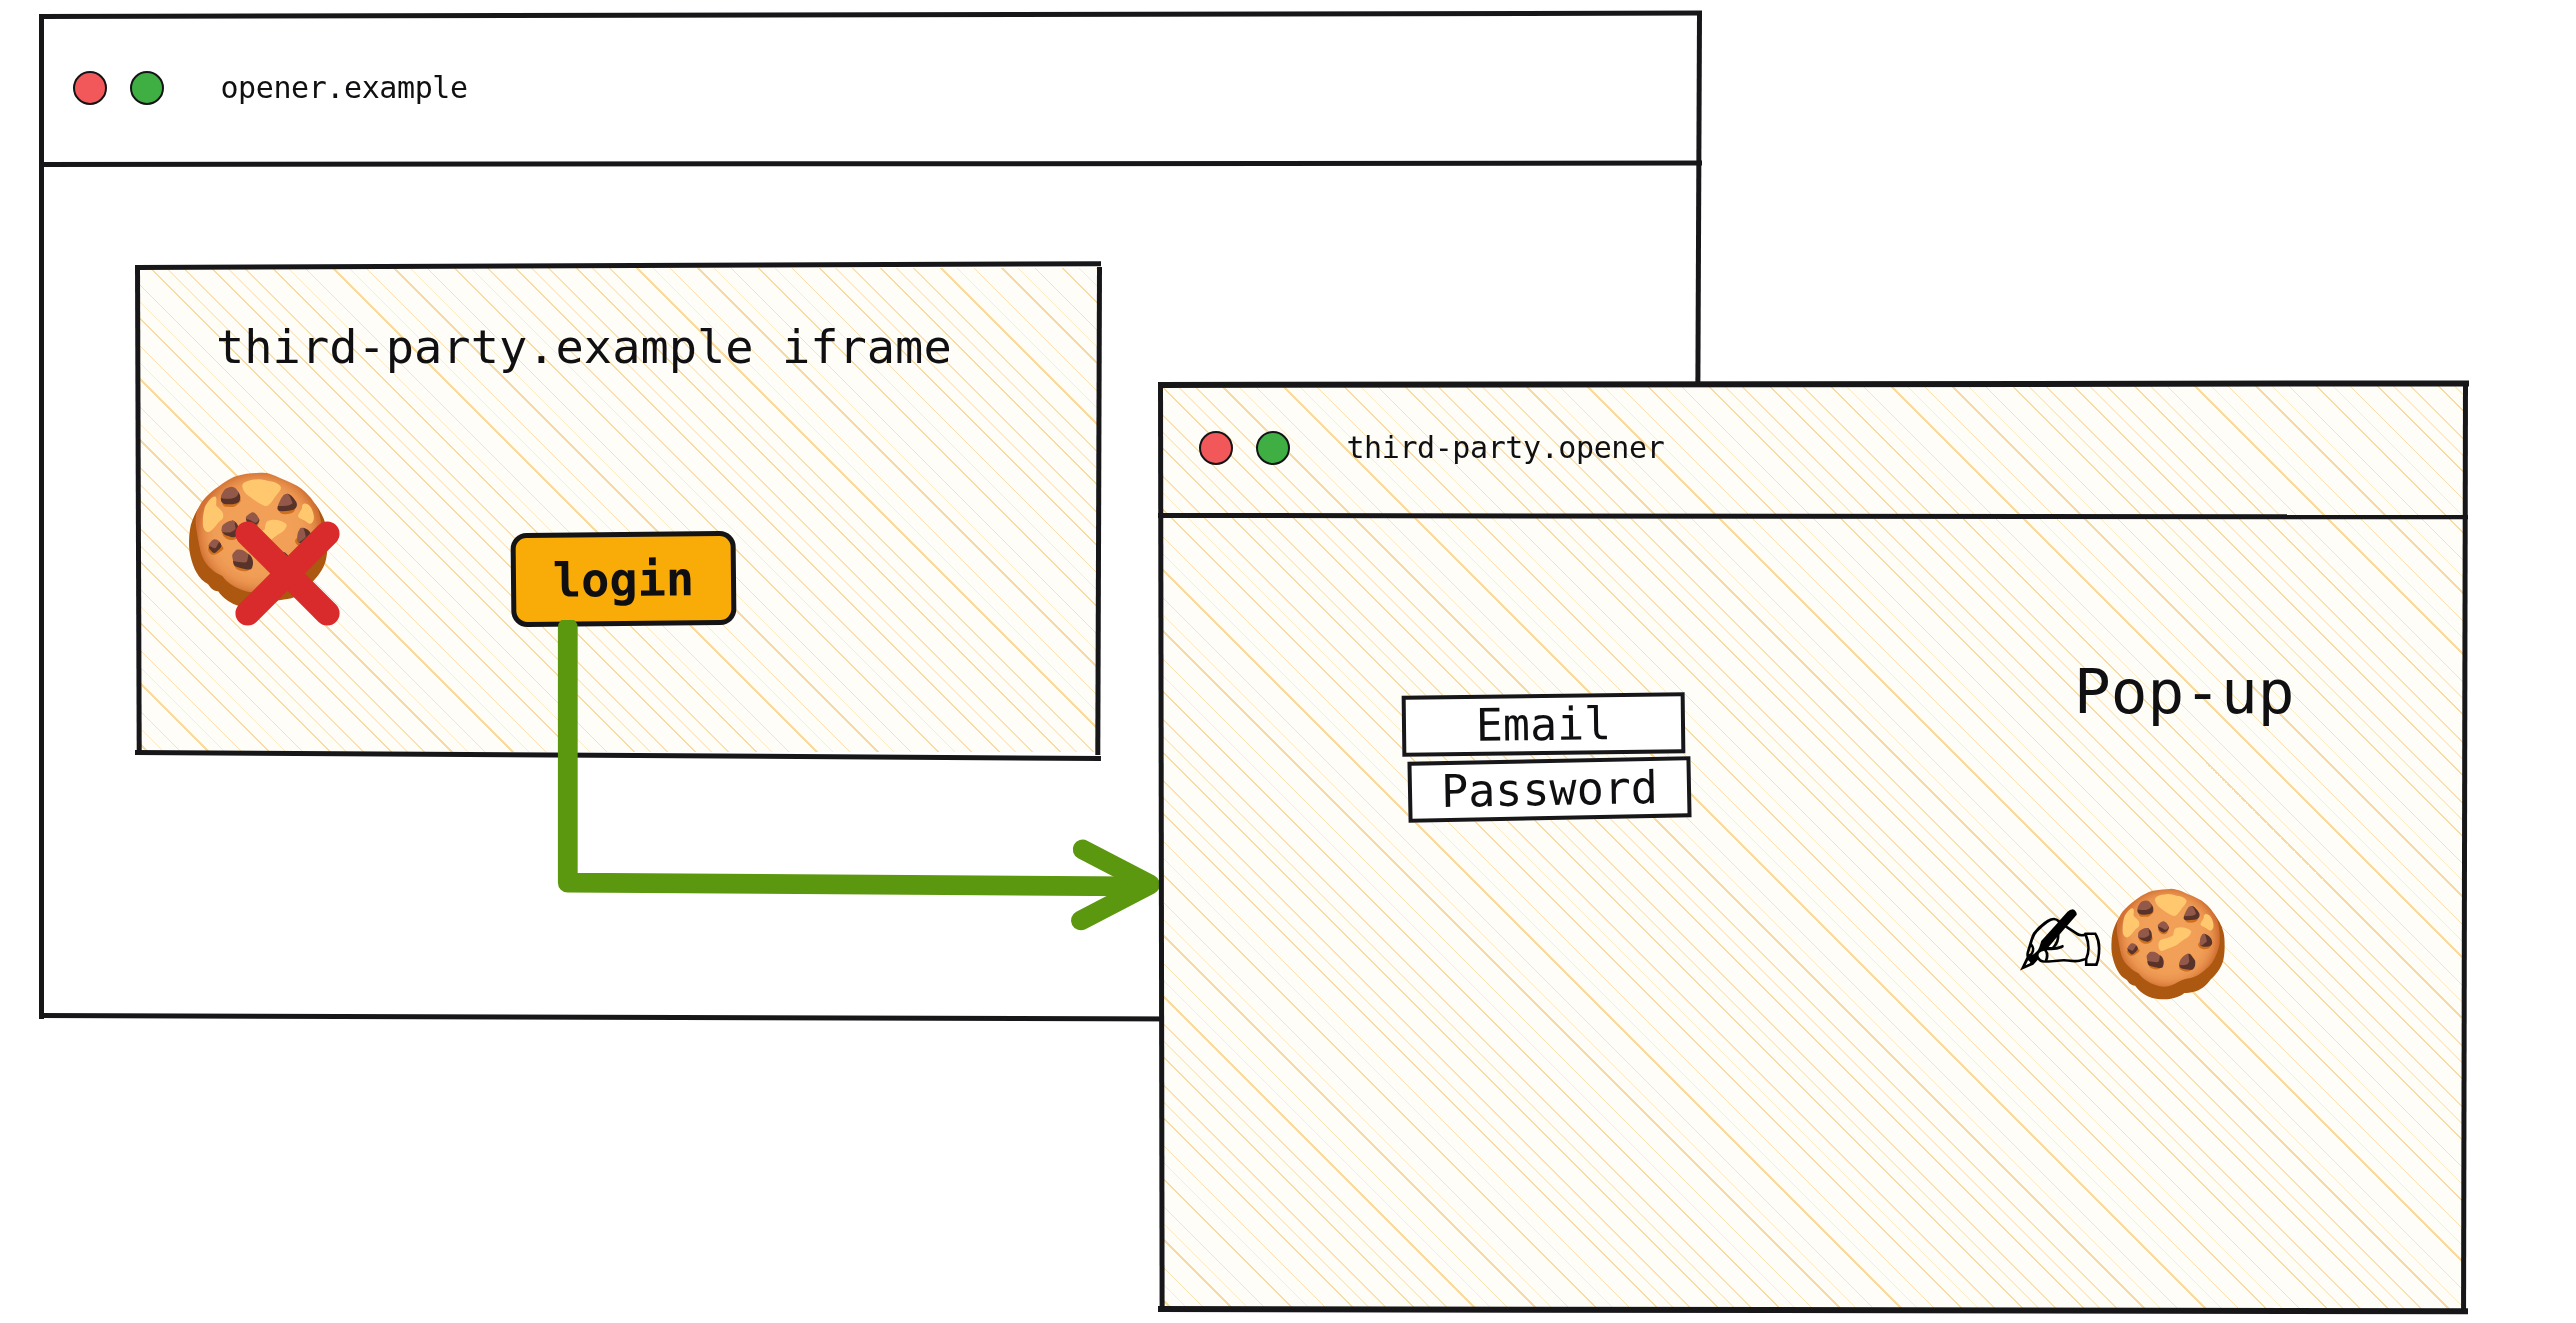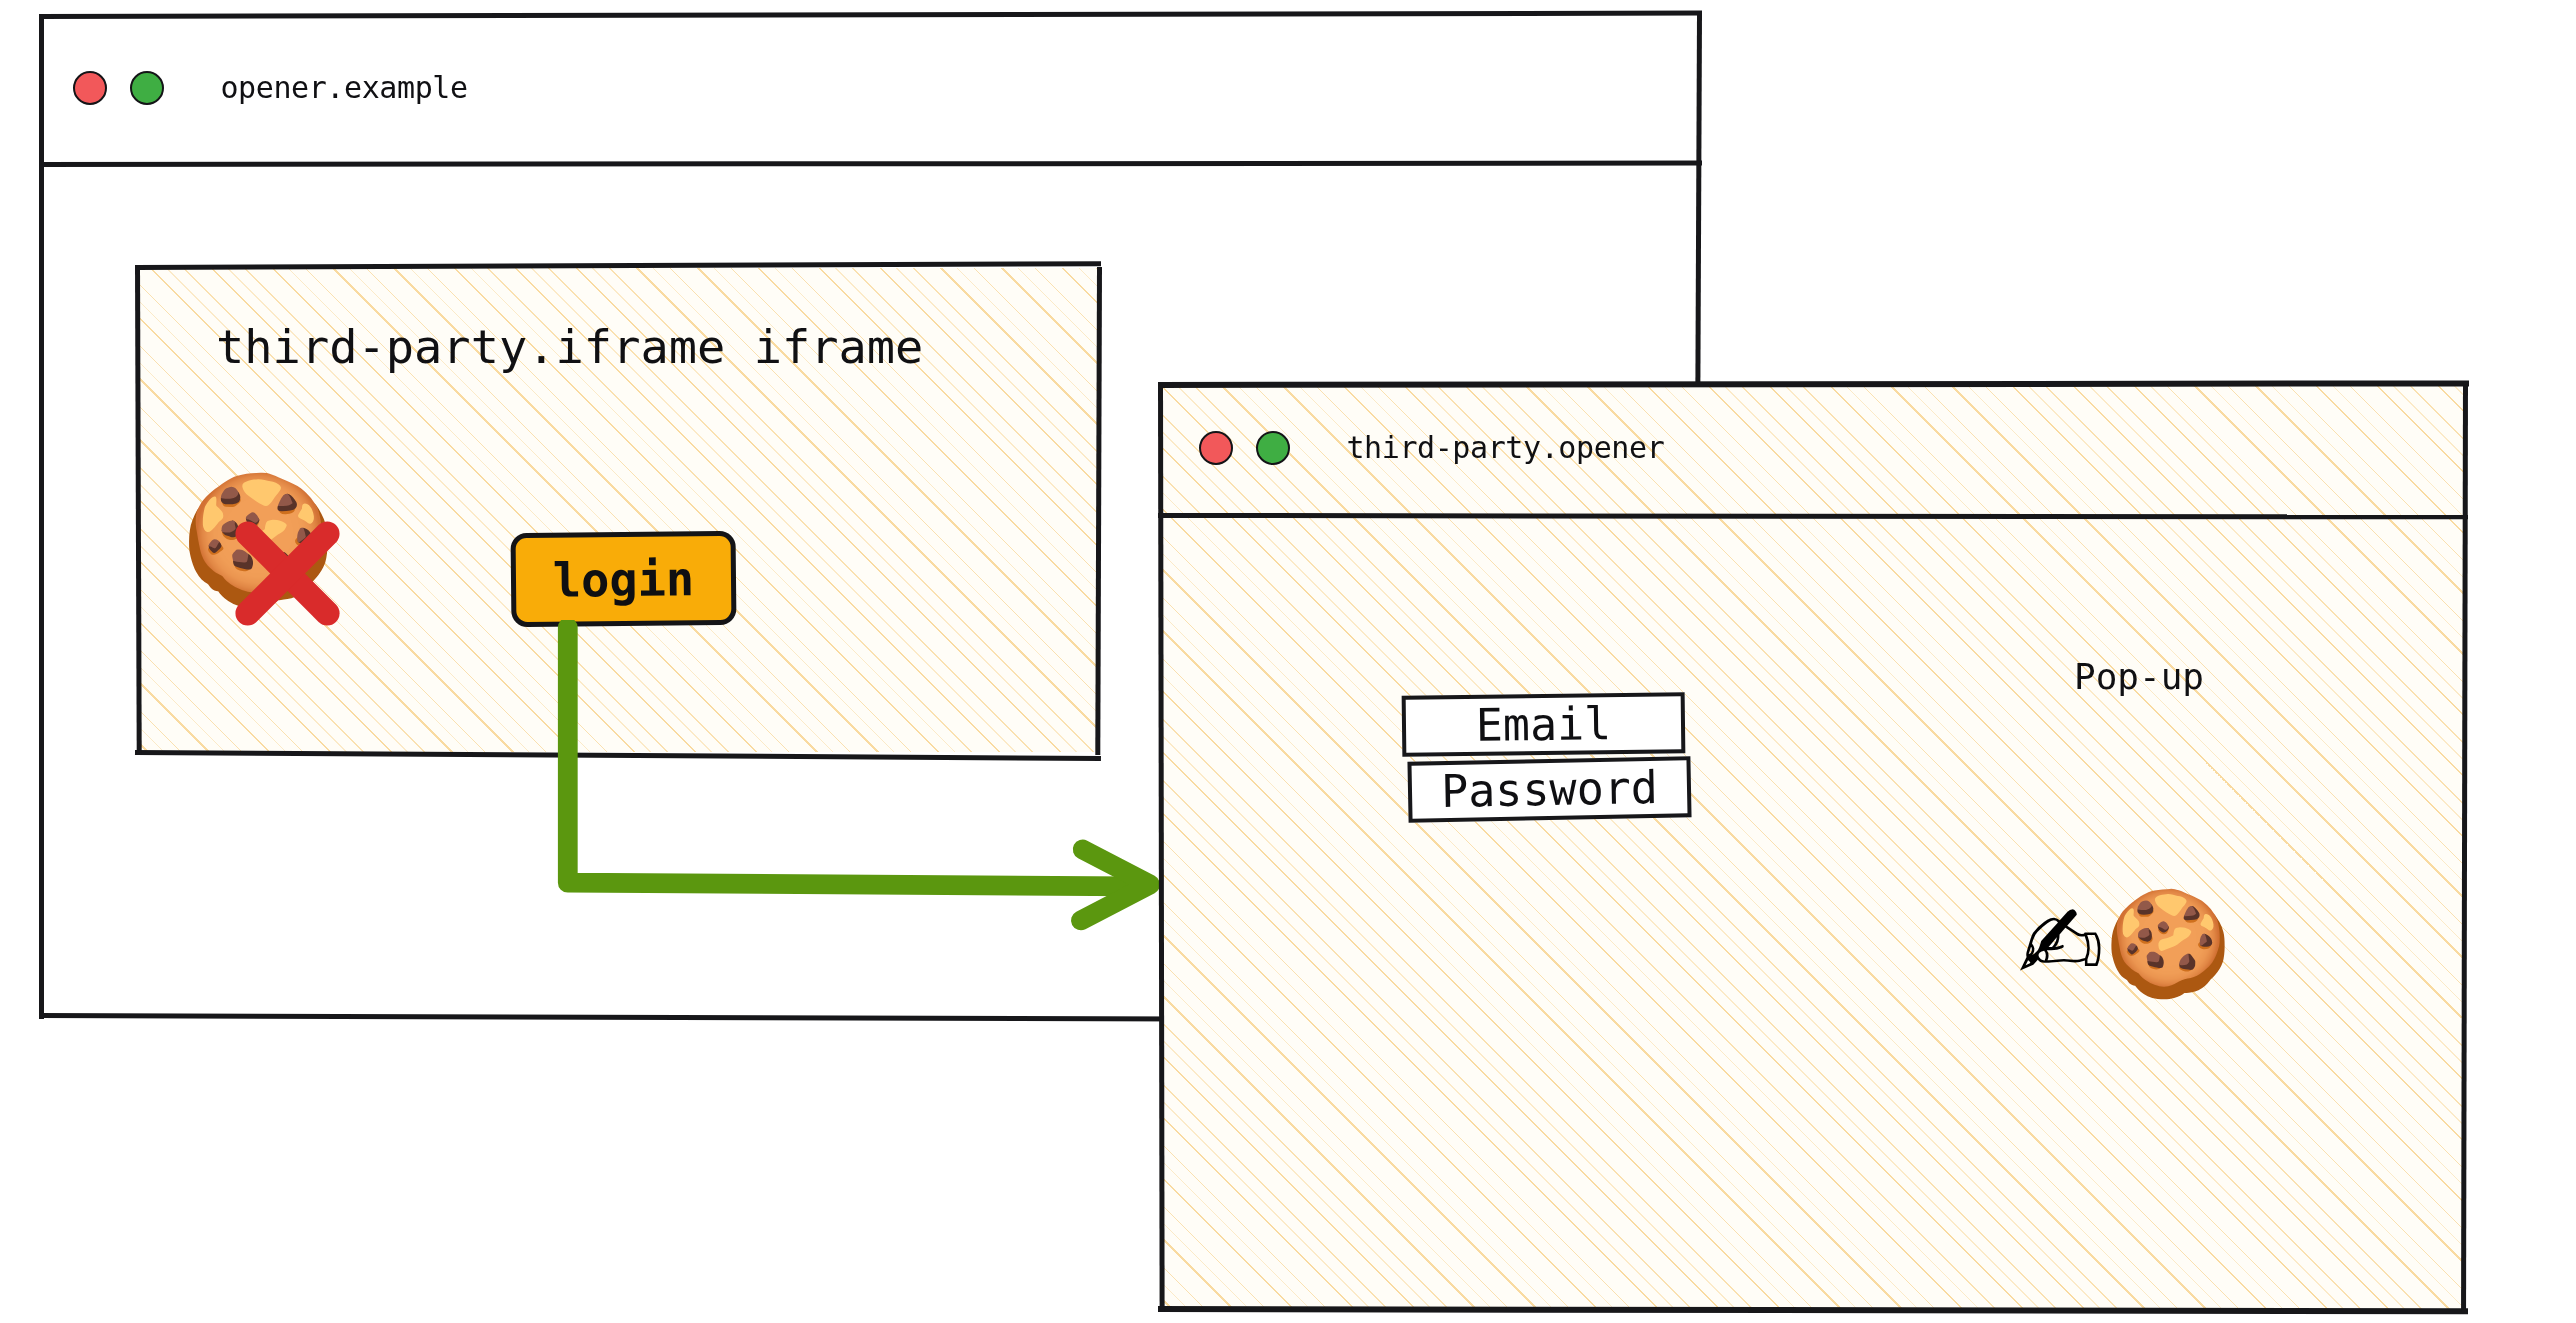--- a/index.html
+++ b/index.html
@@ -88,21 +88,21 @@
   #popup-window .dots{margin-left:41px;}
 
   
   .input-box{position:absolute;box-sizing:border-box;background:#fff;border:4.5px solid #17171a;
              display:flex;align-items:center;justify-content:center;
              font-family:"DejaVu Sans Mono",monospace;font-size:45px;color:#0f0f12;z-index:12;}
   #email-input{left:1402px;top:694px;width:283px;height:61px;transform:rotate(-0.7deg);}
   #password-input{left:1408px;top:759px;width:283px;height:61px;transform:rotate(-1.1deg);}
 
   
-  #popup-label{position:absolute;left:2074px;top:656px;font-size:36px;color:#101013;
+  #popup-label{position:absolute;left:2074px;top:656px;font-size:61px;color:#101013;
                font-family:"DejaVu Sans Mono",monospace;z-index:12;white-space:nowrap;}
 
   
   #write-cookie-group{position:absolute;left:2018px;top:885px;z-index:12;
                       font-size:103px;line-height:117px;font-family:"DejaVu Sans",sans-serif;
                       white-space:nowrap;}
 </style>
 </head>
 <body>
 
@@ -121,21 +121,21 @@
     <span class="win-title">opener.example</span>
   </div>
 </div>
 
 <div id="third-party-iframe">
   <div class="hatch iframe-bg"></div>
   <div class="frame-line edge-top"></div>
   <div class="frame-line edge-bottom"></div>
   <div class="frame-line edge-left"></div>
   <div class="frame-line edge-right"></div>
-  <span class="iframe-label">third-party.iframe iframe</span>
+  <span class="iframe-label">third-party.example iframe</span>
 </div>
 
 <div id="blocked-cookie">
   <span class="cookie-glyph">🍪</span>
   <svg class="x-glyph" viewBox="0 0 100 100">
     <g stroke="#d92b2b" stroke-width="21" stroke-linecap="round">
       <line x1="16" y1="16" x2="84" y2="84"></line>
       <line x1="84" y1="16" x2="16" y2="84"></line>
     </g>
   </svg>

